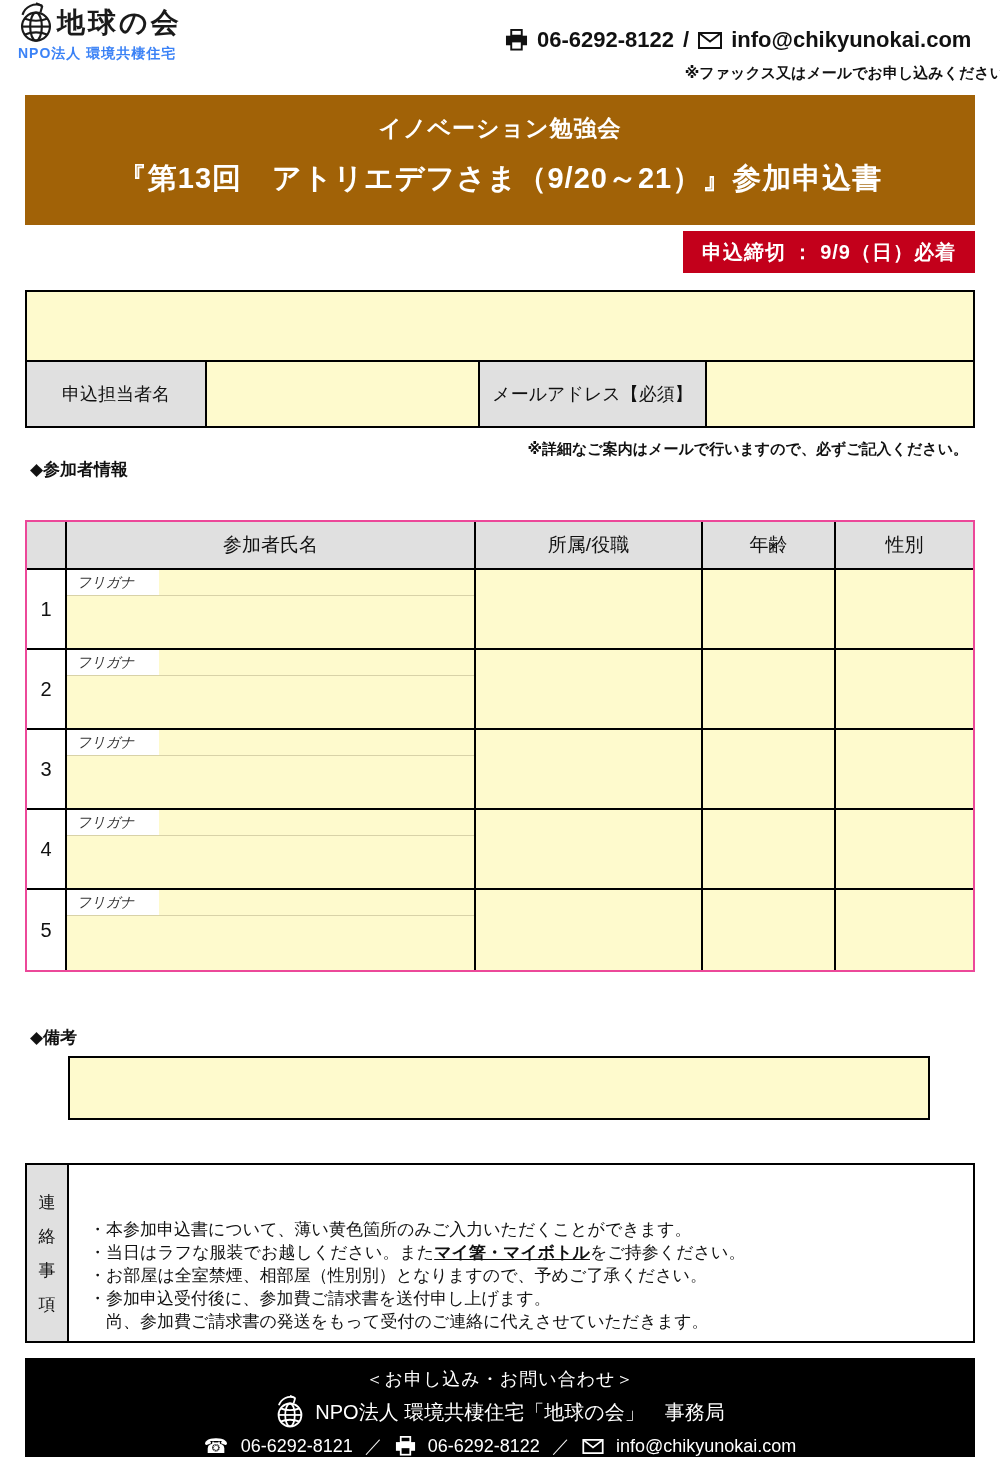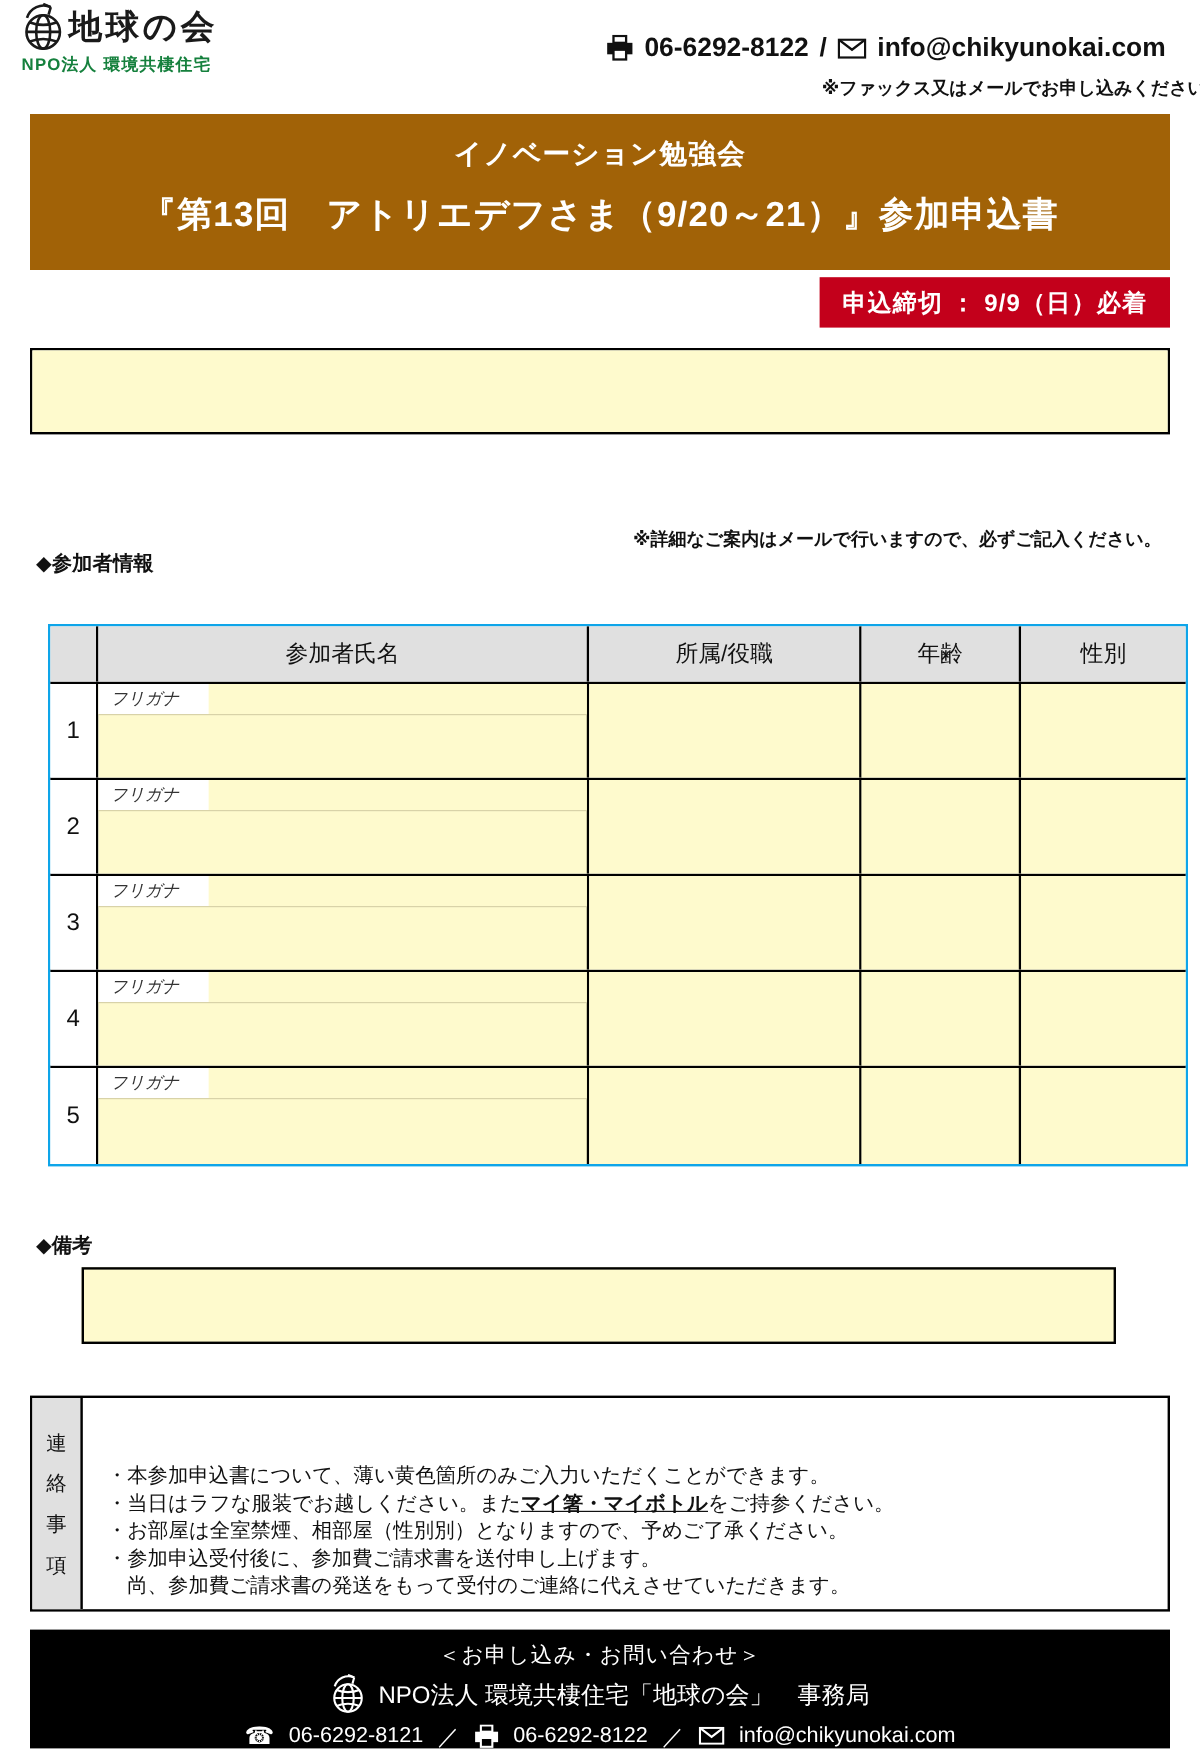--- a/index.html
+++ b/index.html
@@ -7,21 +7,21 @@
   body {
     width:1000px; height:1467px; position:relative; overflow:hidden;
     font-family:"Liberation Sans","DejaVu Sans",sans-serif; color:#111;
   }
   .abs { position:absolute; }
 
   
   .logo { left:18px; top:2px; }
   .logo-top { display:flex; align-items:center; gap:3px; }
   .logo-title { font-size:28px; font-weight:bold; letter-spacing:3px; color:#1a1a1a; }
-  .logo-sub { font-size:14px; font-weight:bold; letter-spacing:1px; margin-top:1px; color:#15803d; }
+  .logo-sub { font-size:14px; font-weight:bold; letter-spacing:1px; margin-top:1px; color:#3b82f6; }
   .contact { top:27px; left:505px; display:flex; align-items:center; gap:9px;
              font-size:22px; font-weight:bold; white-space:nowrap; }
   .fax-note { top:64px; right:-5px; font-size:15px; font-weight:bold; white-space:nowrap; }
 
   
   .banner { left:25px; top:95px; width:950px; height:130px; background:#a16207;
             color:#fff; text-align:center; }
   .banner-line1 { padding-top:18px; font-size:23px; font-weight:bold; letter-spacing:1px; }
   .banner-line2 { margin-top:15px; font-size:29px; font-weight:bold; letter-spacing:1px; }
 
@@ -38,21 +38,21 @@
   .lbl { background:#e0e0e0; border-right:2px solid #000; }
   .inp { background:#fefacd; }
   .h-r1 { height:68px; }
   .h-r2 { height:66px; }
   .w-label { width:180px; }
   .flex1 { flex:1; }
   .email-note { top:440px; right:32px; font-size:15px; font-weight:bold; }
 
   
   .section-heading { font-size:17px; font-weight:bold; color:#111; }
-  .ptable { left:25px; top:520px; width:950px; border:2px solid #0ea5e9;margin-left:15px; }
+  .ptable { left:25px; top:520px; width:950px; border:2px solid #ec4899; }
   .phead { display:flex; height:48px; border-bottom:2px solid #000; }
   .pc { border-right:2px solid #000; display:flex; align-items:center; justify-content:center; }
   .pc:last-child { border-right:none; }
   .phead .pc { background:#e0e0e0; font-size:19px; }
   .prow { display:flex; height:80px; border-bottom:2px solid #000; }
   .prow:last-child { border-bottom:none; }
   .col-no { width:40px; }
   .col-name { width:409px; }
   .col-aff { width:227px; }
   .col-age { width:133px; }
@@ -139,20 +139,26 @@
   <div class="banner-line1">イノベーション勉強会</div>
   <div class="banner-line2">『第13回　アトリエデフさま（9/20～21）』参加申込書</div>
 </div>
 
 <div class="abs badge">申込締切 ： 9/9（日）必着</div>
 
 <div class="abs form-table">
   <div class="ft-row h-r1">
     <div class="cell inp flex1"></div>
   </div>
+  <div class="ft-row ft-row2 h-r2">
+    <div class="cell lbl w-label">申込担当者名</div>
+    <div class="cell inp" style="width:273px; border-right:2px solid #000;"></div>
+    <div class="cell lbl" style="width:227px;">メールアドレス【必須】</div>
+    <div class="cell inp flex1"></div>
+  </div>
 </div>
 
 <div class="abs email-note">※詳細なご案内はメールで行いますので、必ずご記入ください。</div>
 
 <div class="abs section-heading" style="left:30px; top:458px;">◆参加者情報</div>
 
 <div class="abs ptable">
   <div class="phead">
     <div class="pc col-no"></div>
     <div class="pc col-name">参加者氏名</div>

